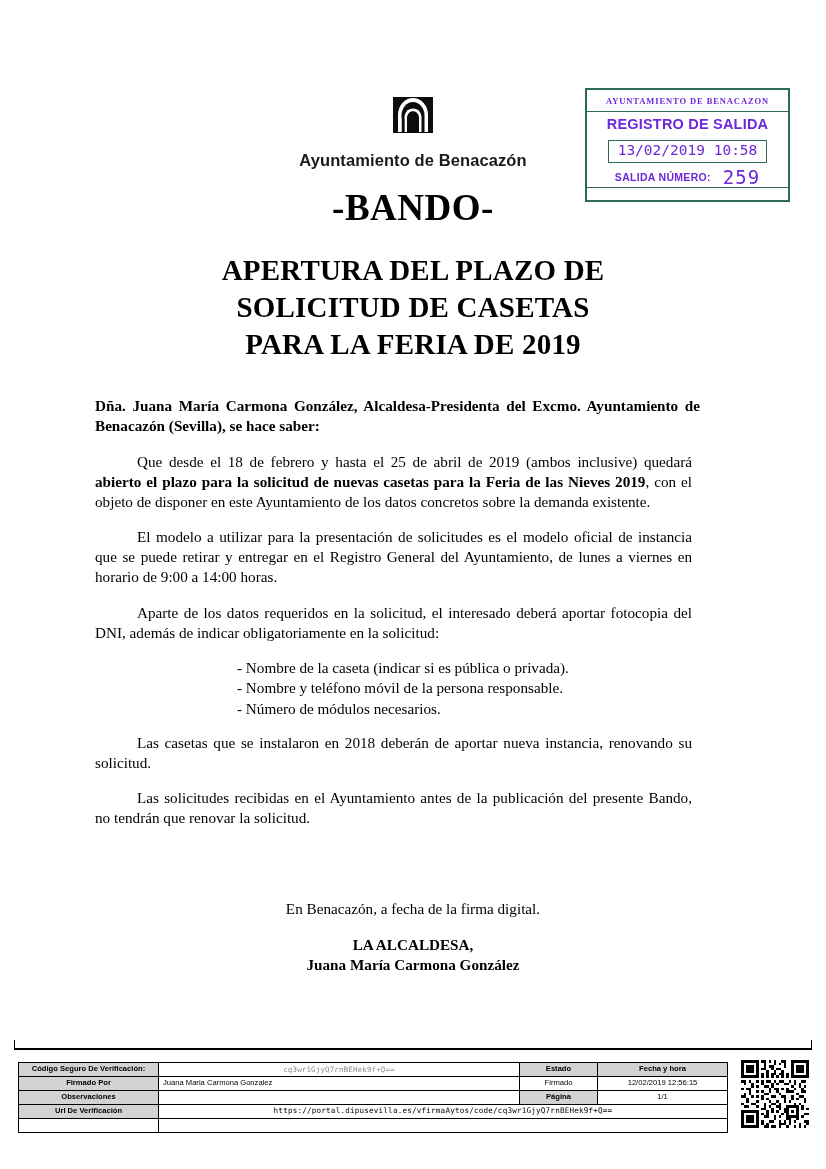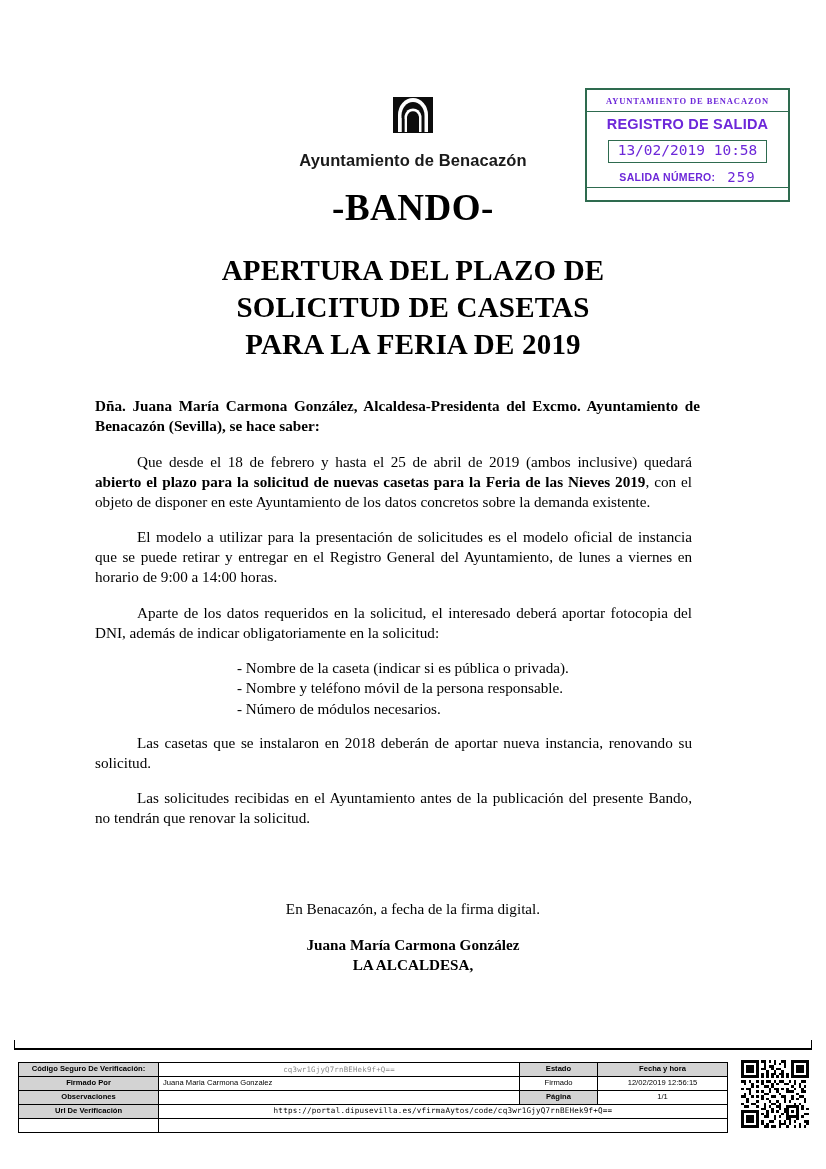--- a/index.html
+++ b/index.html
@@ -82,21 +82,21 @@
     border-bottom: 1.5px solid #2e6b4f;
     padding-bottom: 1px;
   }
   .stamp-salida-label {
     font-size: 10.5px;
     font-weight: bold;
     letter-spacing: 0.3px;
   }
   .stamp-salida-num {
     font-family: "DejaVu Sans Mono", monospace;
-    font-size: 14px;
+    font-size: 19px;
     letter-spacing: 1px;
   }
   .stamp-row5 { flex: 1; }
 
   
   .letterhead {
     position: absolute;
     left: 0;
     top: 96px;
     width: 826px;
@@ -334,22 +334,22 @@
       <li>- Número de módulos necesarios.</li>
     </ul>
 
     <p class="para last-line-left">Las casetas que se instalaron en 2018 deberán de aportar nueva instancia, renovando su solicitud.</p>
 
     <p class="para last-line-left">Las solicitudes recibidas en el Ayuntamiento antes de la publicación del presente Bando, no tendrán que renovar la solicitud.</p>
   </div>
 
   <div class="sig-line">En Benacazón, a fecha de la firma digital.</div>
   <div class="sig-block">
+    <div>LA ALCALDESA,</div>
     <div>Juana María Carmona González</div>
-    <div>LA ALCALDESA,</div>
   </div>
 
   <div class="footer-tickL"></div>
   <div class="footer-rule"></div>
   <div class="footer-tickR"></div>
 
   <table class="vtable">
     <tbody>
       <tr>
         <td class="vt-label">Código Seguro De Verificación:</td>

